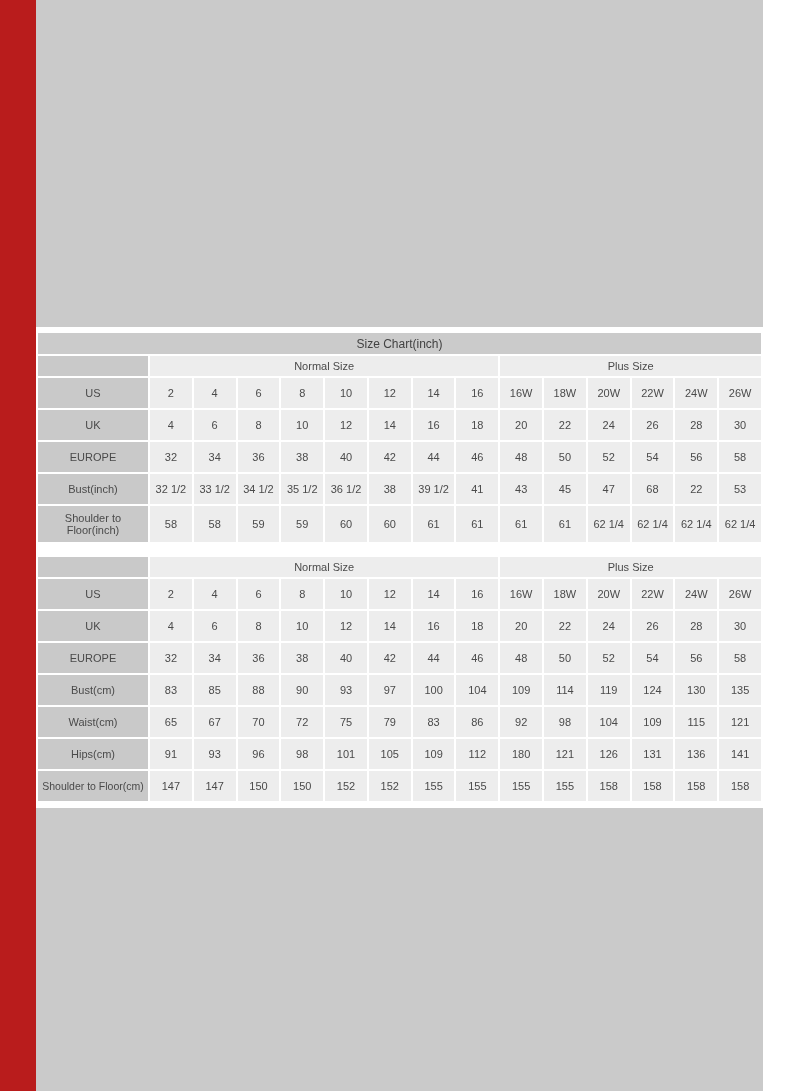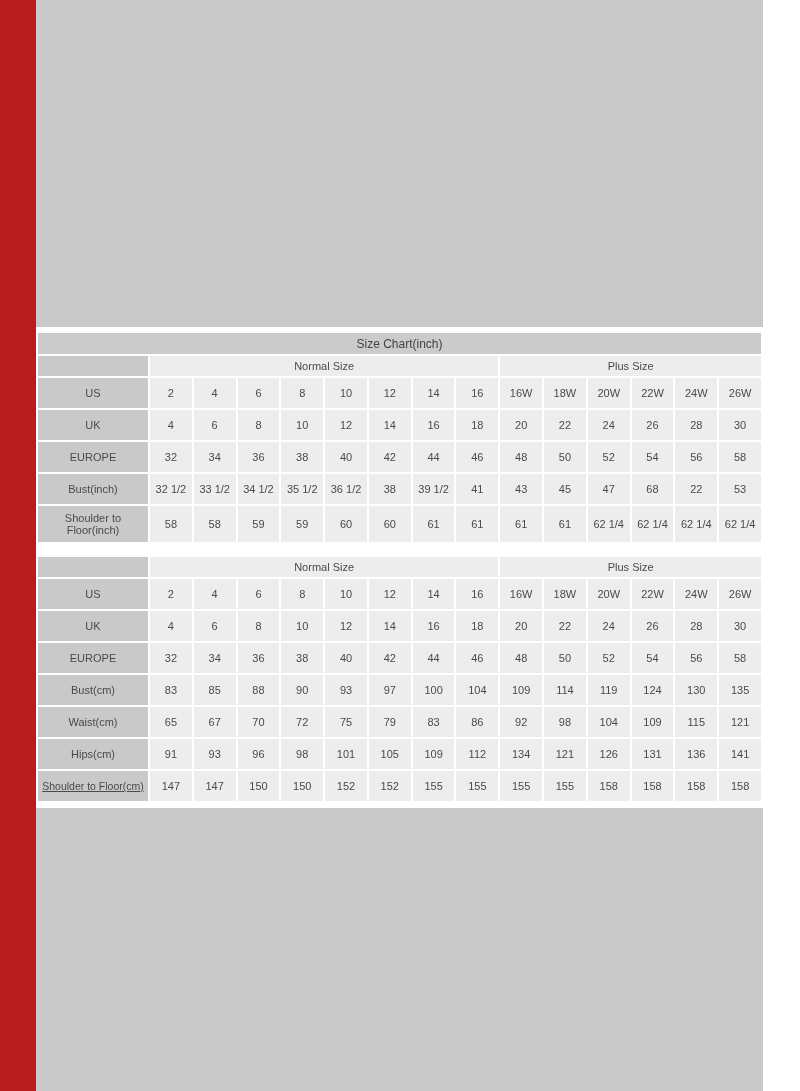--- a/index.html
+++ b/index.html
@@ -73,21 +73,20 @@
   .data-cell {
     background: #ededed;
     text-align: center;
     height: 18px;
     padding: 0;
   }
   
   .size-table-cm tr:last-child .label-cell {
     white-space: nowrap;
     font-size: 10.5px;
-    text-decoration: underline;
   }
 </style>
 </head>
 <body>
 
 <div class="page">
   <div class="content-col">
     <div class="gray-panel-top"></div>
     <div class="table-band">
       <div>
@@ -320,21 +319,21 @@
               <tr>
                 <td class="label-cell">Hips(cm)</td>
                 <td class="data-cell">91</td>
                 <td class="data-cell">93</td>
                 <td class="data-cell">96</td>
                 <td class="data-cell">98</td>
                 <td class="data-cell">101</td>
                 <td class="data-cell">105</td>
                 <td class="data-cell">109</td>
                 <td class="data-cell">112</td>
-                <td class="data-cell">134</td>
+                <td class="data-cell">180</td>
                 <td class="data-cell">121</td>
                 <td class="data-cell">126</td>
                 <td class="data-cell">131</td>
                 <td class="data-cell">136</td>
                 <td class="data-cell">141</td>
               </tr>
               <tr>
                 <td class="label-cell">Shoulder to Floor(cm)</td>
                 <td class="data-cell">147</td>
                 <td class="data-cell">147</td>

